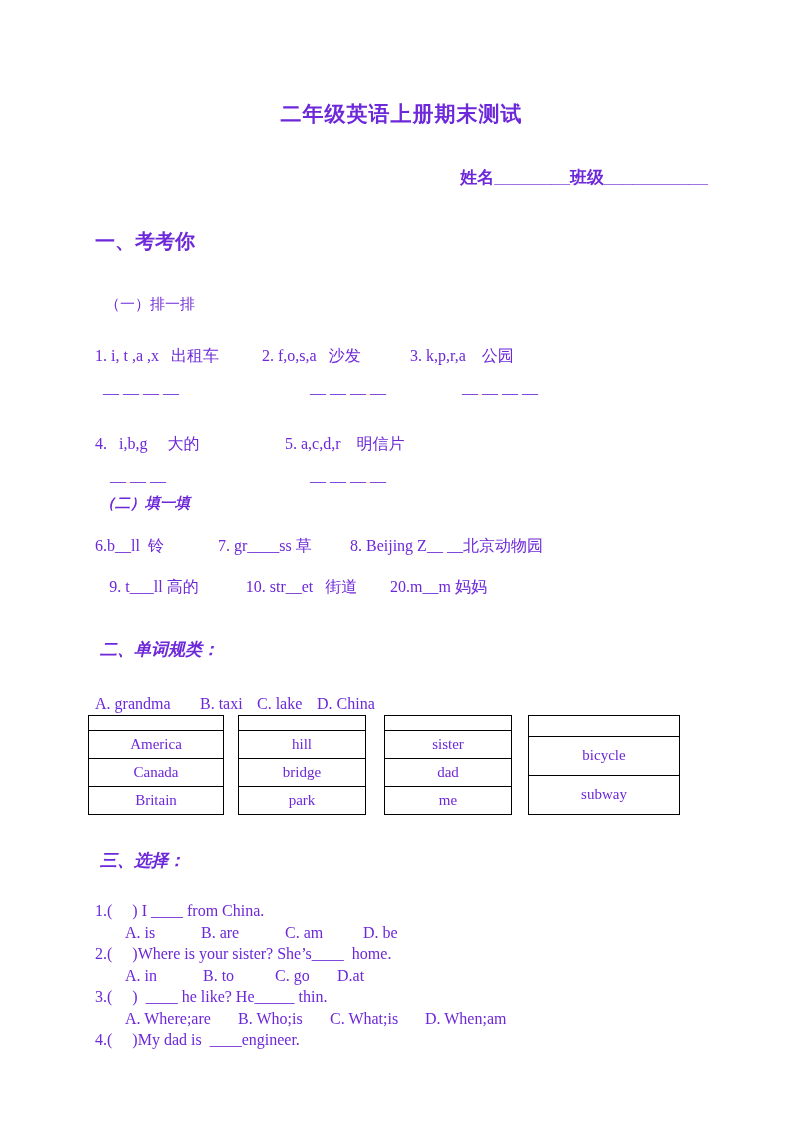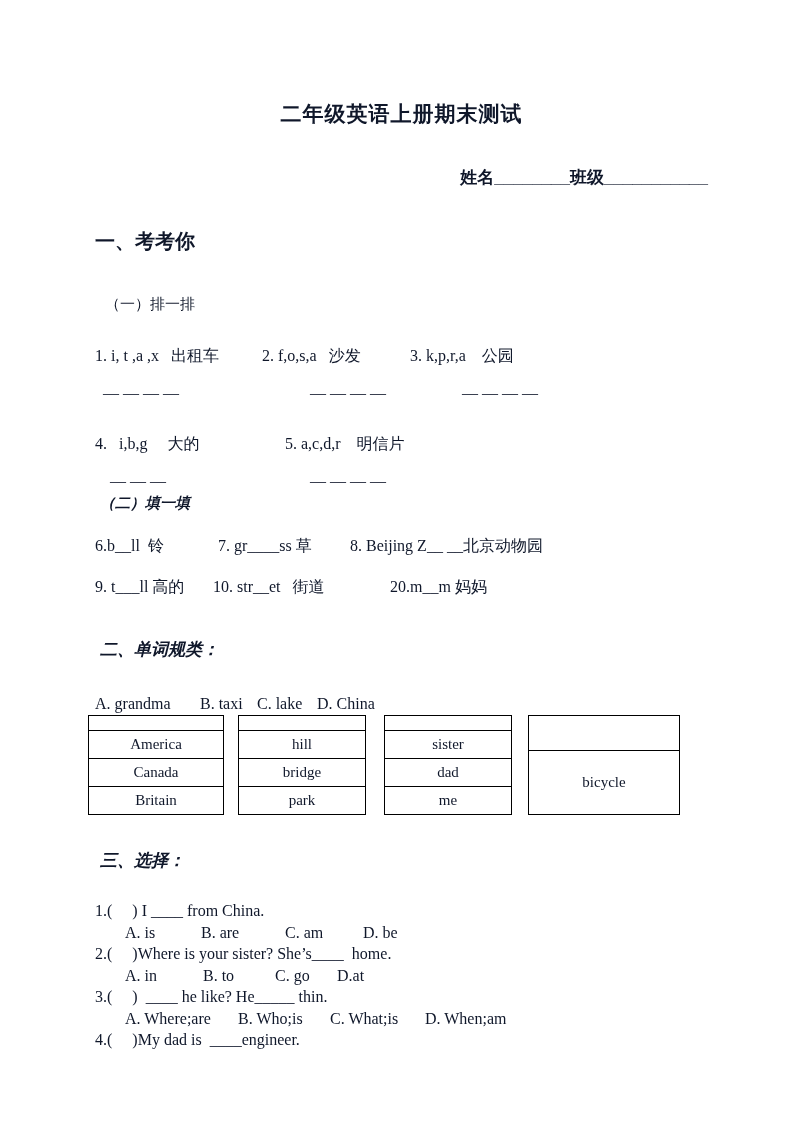--- a/index.html
+++ b/index.html
@@ -1,16 +1,16 @@
 <!DOCTYPE html>
 <html><head>
 <meta charset="utf-8">
 <style>
   html,body{margin:0;padding:0;background:#888;}
-  .page{position:relative;width:793px;height:1122px;background:#fff;color:#0f172a;
+  .page{position:relative;width:793px;height:1122px;background:#fff;color:#6d28d9;
         font-family:"Liberation Serif","DejaVu Serif",serif;font-size:16px;
         overflow:hidden;margin:0 auto;}
   .inner{padding:100px 85px 0 95px;}
 
   .title{font-family:"Liberation Sans","DejaVu Sans",sans-serif;font-weight:700;
          font-size:21px;line-height:27px;text-align:center;letter-spacing:1px;
          margin-bottom:40px;}
   .nameline{font-family:"Liberation Sans","DejaVu Sans",sans-serif;font-weight:700;
             font-size:17px;line-height:22px;text-align:right;margin-bottom:39px;}
   .h1{font-family:"Liberation Sans","DejaVu Sans",sans-serif;font-weight:700;
@@ -21,21 +21,21 @@
   .sech{font-size:17px;font-weight:700;font-style:italic;line-height:22px;
         padding-left:5px;}
   .sech.s2{margin-bottom:33px;}
   .sech.s3{margin-bottom:28px;}
 
   .row{display:flex;white-space:pre;line-height:19px;}
   .row span{display:inline-block;white-space:pre;}
   .mb18{margin-bottom:18px;margin-top:32px;}
   .mb6{margin-bottom:6px;}
   .mb22{margin-bottom:22px;}
-  .mb43{margin-bottom:43px;}
+  .mb43{margin-bottom:43px;text-align:center;}
   .mb2{margin-bottom:2px;}
 
   .w167{width:167px}.w148{width:148px}.w190{width:190px}
   .w123{width:123px}.w132{width:132px}.w118{width:118px}.w177{width:177px}
   .w105{width:105px}.w57{width:57px}.w60{width:60px}
 
   .d-row{display:flex;line-height:19px;white-space:pre;}
   .d1a{margin-left:8px}.d2a{margin-left:131px}.d3a{margin-left:76px}
   .d1b{margin-left:15px}.d2b{margin-left:144px}
 
@@ -157,20 +157,23 @@
             </tr>
       </tbody>
         </table>
       <table class="t4">
           <tbody>
         <tr class="hd">
               <td></td>
             </tr>
         <tr>
               <td>bicycle</td>
+            </tr>
+        <tr>
+              <td>subway</td>
             </tr>
       </tbody>
         </table>
     </div>
 
     <div class="sech s3">三、选择：</div>
 
     <div>
       <div class="q">1.(     ) I ____ from China.</div>
       <div class="optrow">

